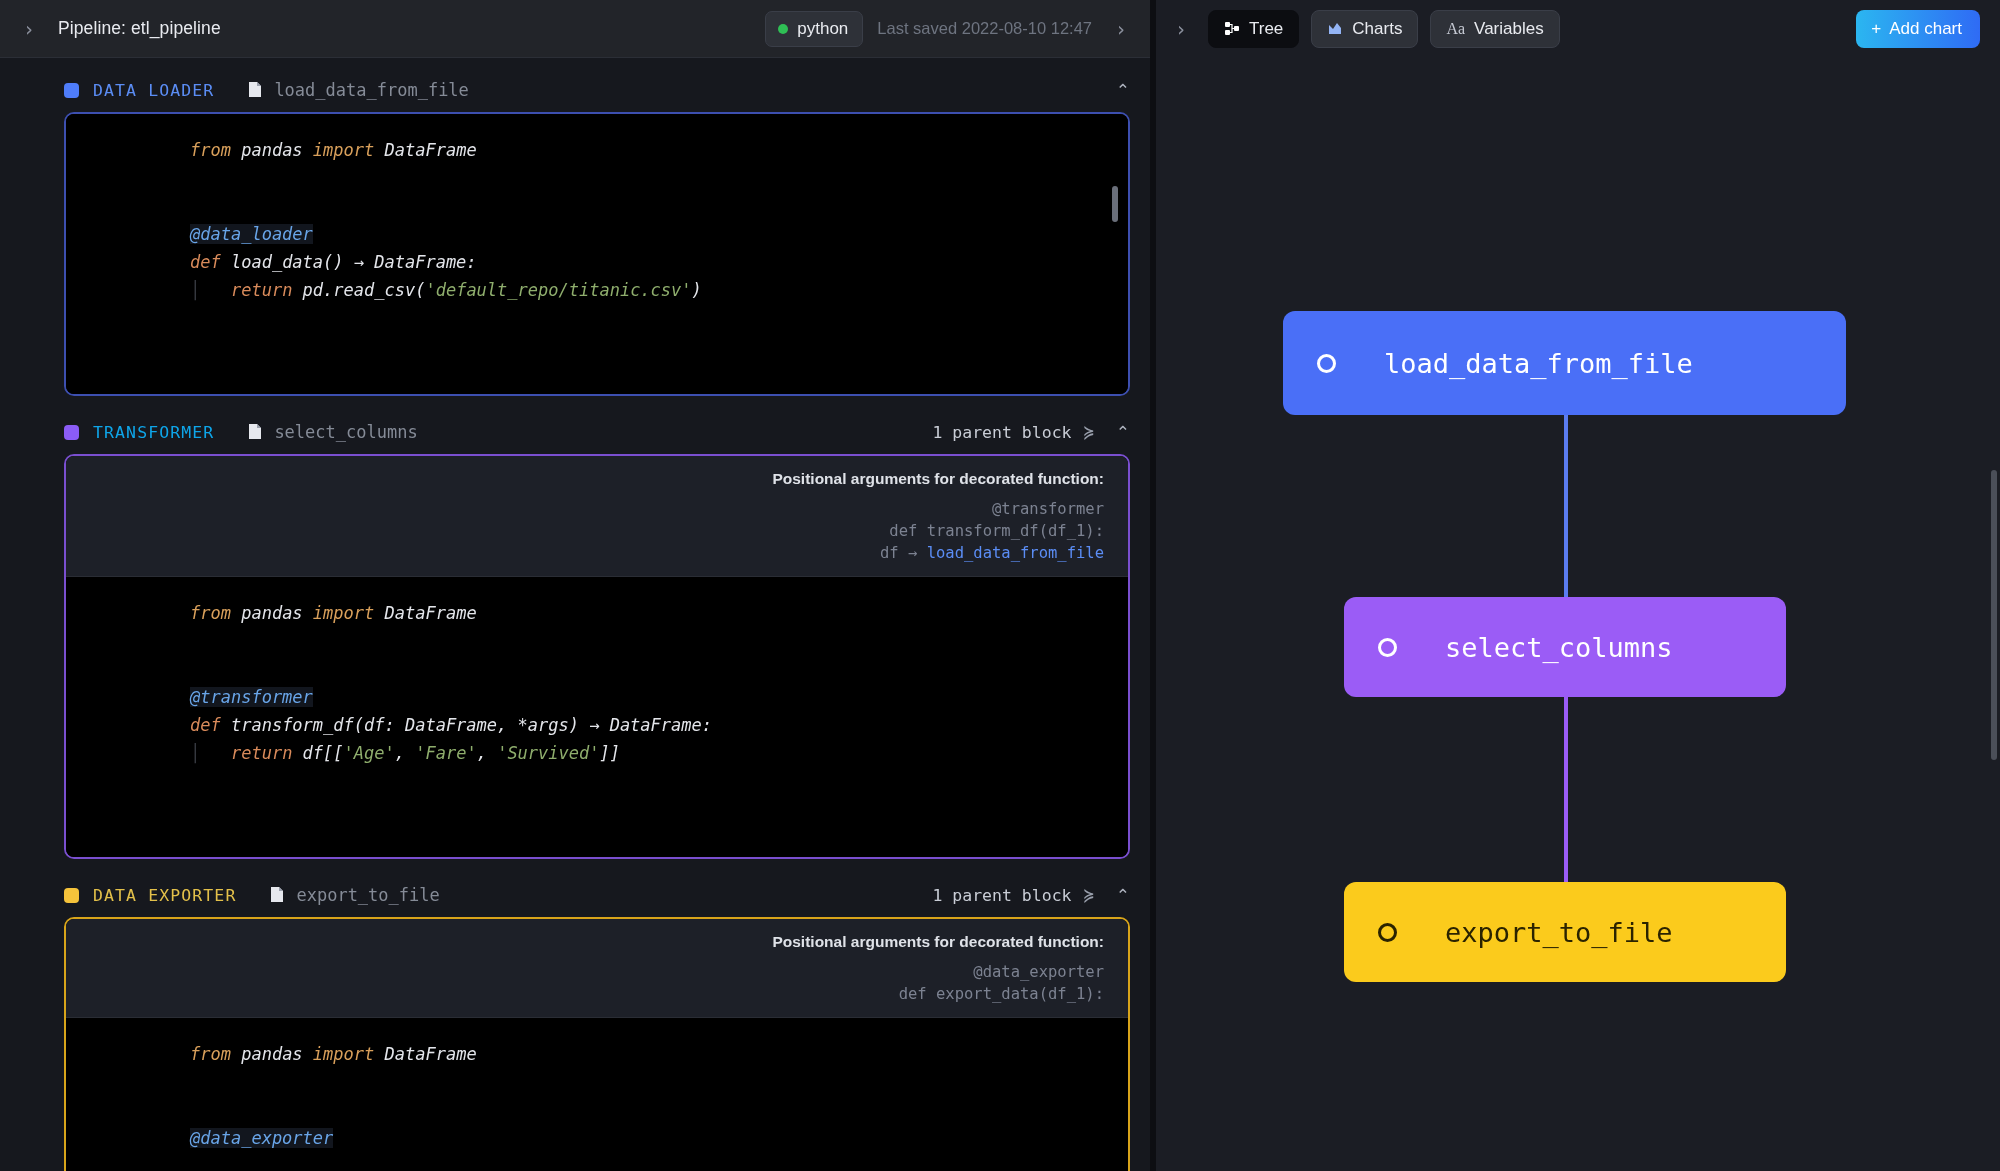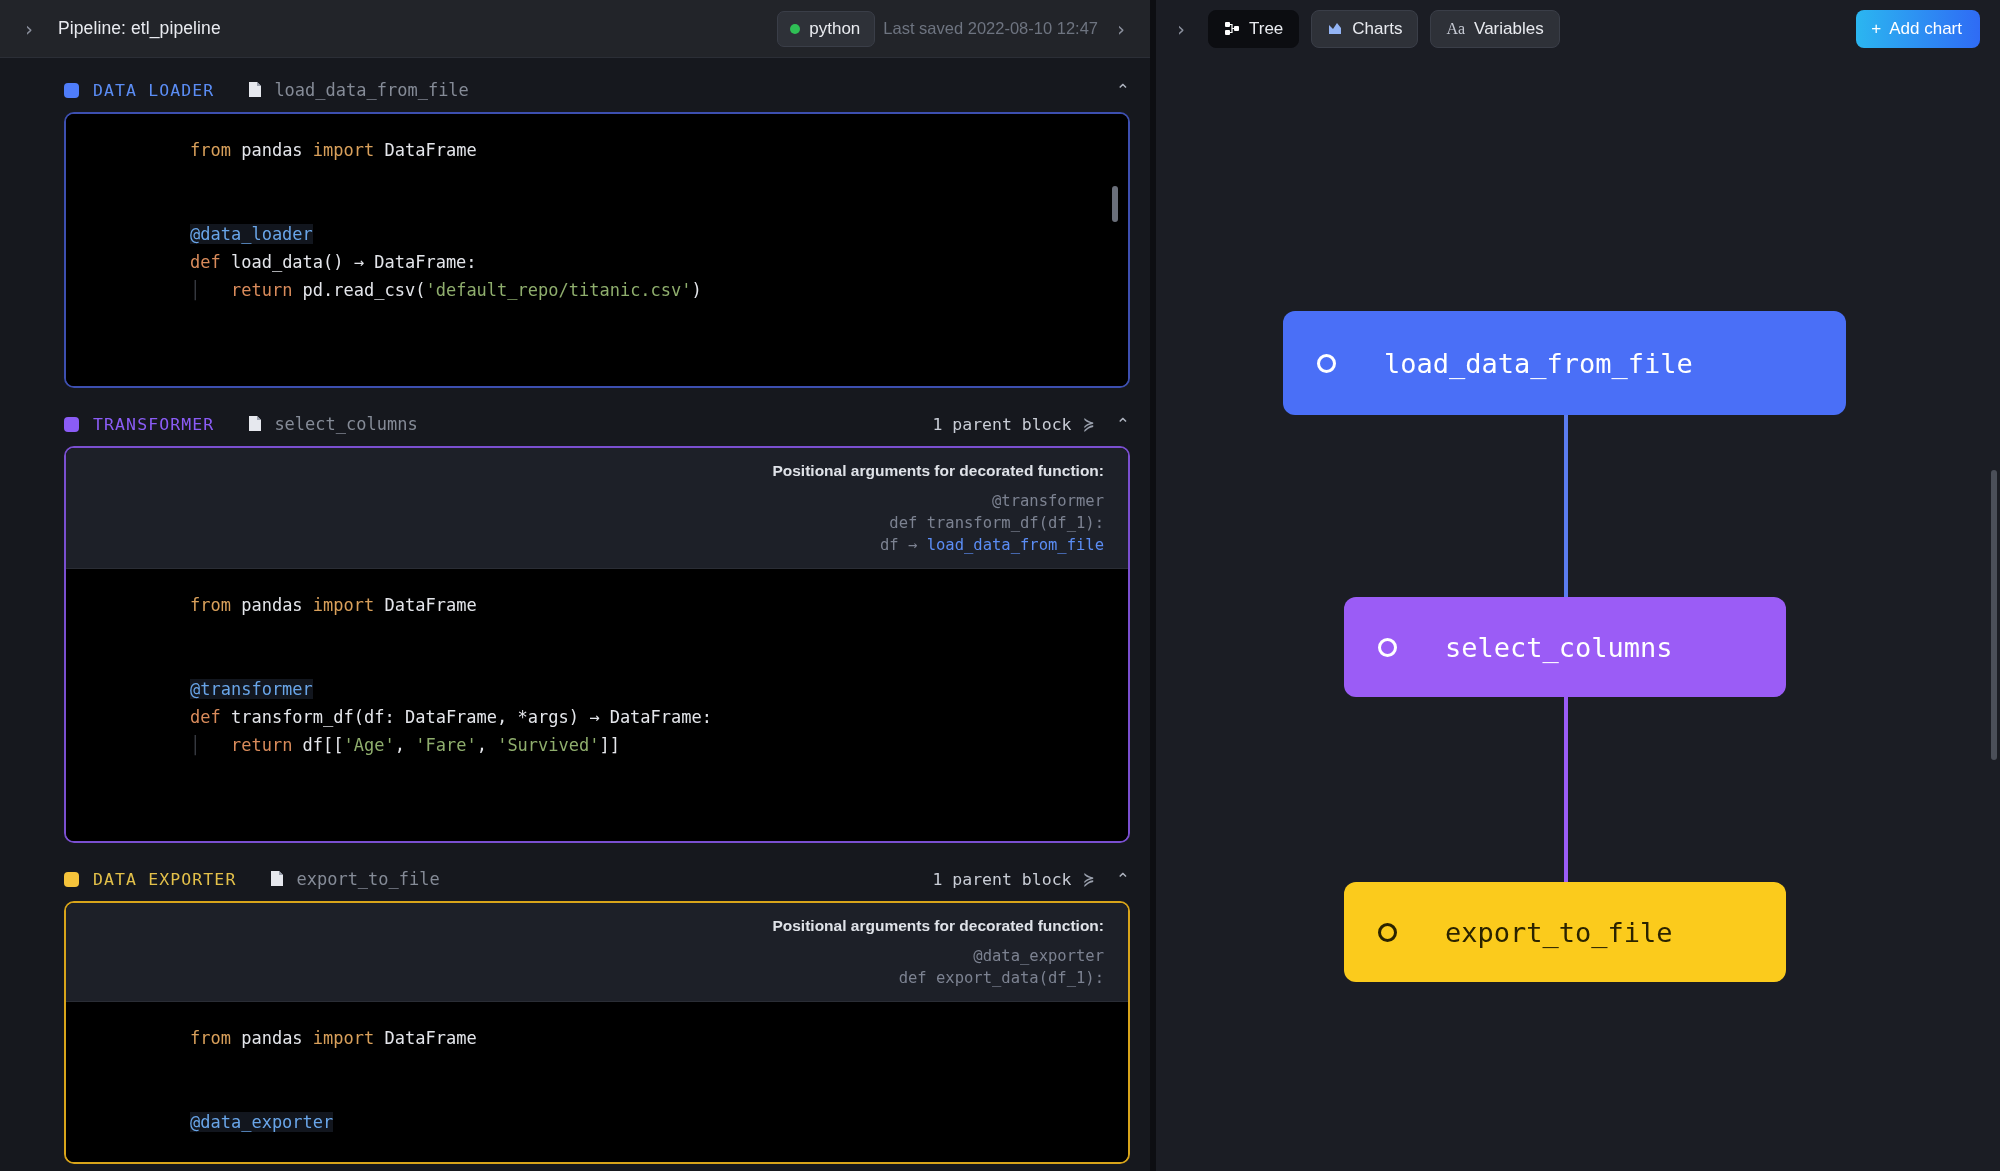--- a/index.html
+++ b/index.html
@@ -44,21 +44,21 @@
     color: #e9ebf0;
     font-size: 17.5px;
     margin-left: 14px;
     letter-spacing: .1px;
     white-space: nowrap;
   }
   .header-right {
     margin-left: auto;
     display: flex;
     align-items: center;
-    gap: 8px;
+    gap: 14px;
   }
   .lang-chip {
     display: flex; align-items: center; gap: 9px;
     background: #2e3138;
     border: 1px solid #3a3e48;
     border-radius: 7px;
     padding: 7px 14px 7px 12px;
     color: #e9ebf0;
     font-size: 17px;
     cursor: pointer;
@@ -159,23 +159,24 @@
     font-family: "DejaVu Sans Mono", monospace;
     font-size: 15.5px;
     color: #7c8291;
     padding: 2px 24px;
     white-space: pre;
   }
   .hint-line .lnk { color: #5b8df5; }
   .hint-line .arrow { color: #7c8291; }
 
   .code-body {
-    padding: 22px 0 26px 0;
+    padding: 22px 0 34px 0;
     background: #000000;
     position: relative;
+    font-style: italic;
   }
   .cl {
     font-family: "DejaVu Sans Mono", monospace;
     font-size: 17px;
     line-height: 28px;
     color: #e4e6eb;
     white-space: pre;
     padding-left: 124px;
     min-height: 28px;
   }
@@ -333,21 +334,21 @@
               <div class="cl"><span class="gut">│   </span><span class="kw2">return </span><span class="fn">pd.read_csv(</span><span class="str">'default_repo/titanic.csv'</span><span class="fn">)</span></div>
               <div class="cl">&nbsp;</div>
               <div class="cl">&nbsp;</div>   
               <div class="code-scroll-thumb" style="top:72px;height:36px;"></div>    
             </div>
            </div>
         </div>
         <div class="block" style="margin-top: 14px;">  
           <div class="block-head">
              <span class="sq" style="background:#8b5cf6"></span>
-             <span class="block-type" style="color:#8b5cf6">TRANSFORMER</span>
+             <span class="block-type" style="color:#0ea5e9">TRANSFORMER</span>
              <span class="file-icon"><svg viewBox="0 0 14 17" width="14" height="17">
   <path d="M1 1h8l4 4v11H1z" fill="#e6e8ee"></path>
                 <path d="M9 1l4 4H9z" fill="#9aa0ad"></path>
               </svg></span>
              <span class="block-name">select_columns</span>
              <span class="pb-wrap">    
               <span class="parent-block">
                   <span>1 parent block</span>
                   <span class="stack-icon">≽</span>
                 </span>      

